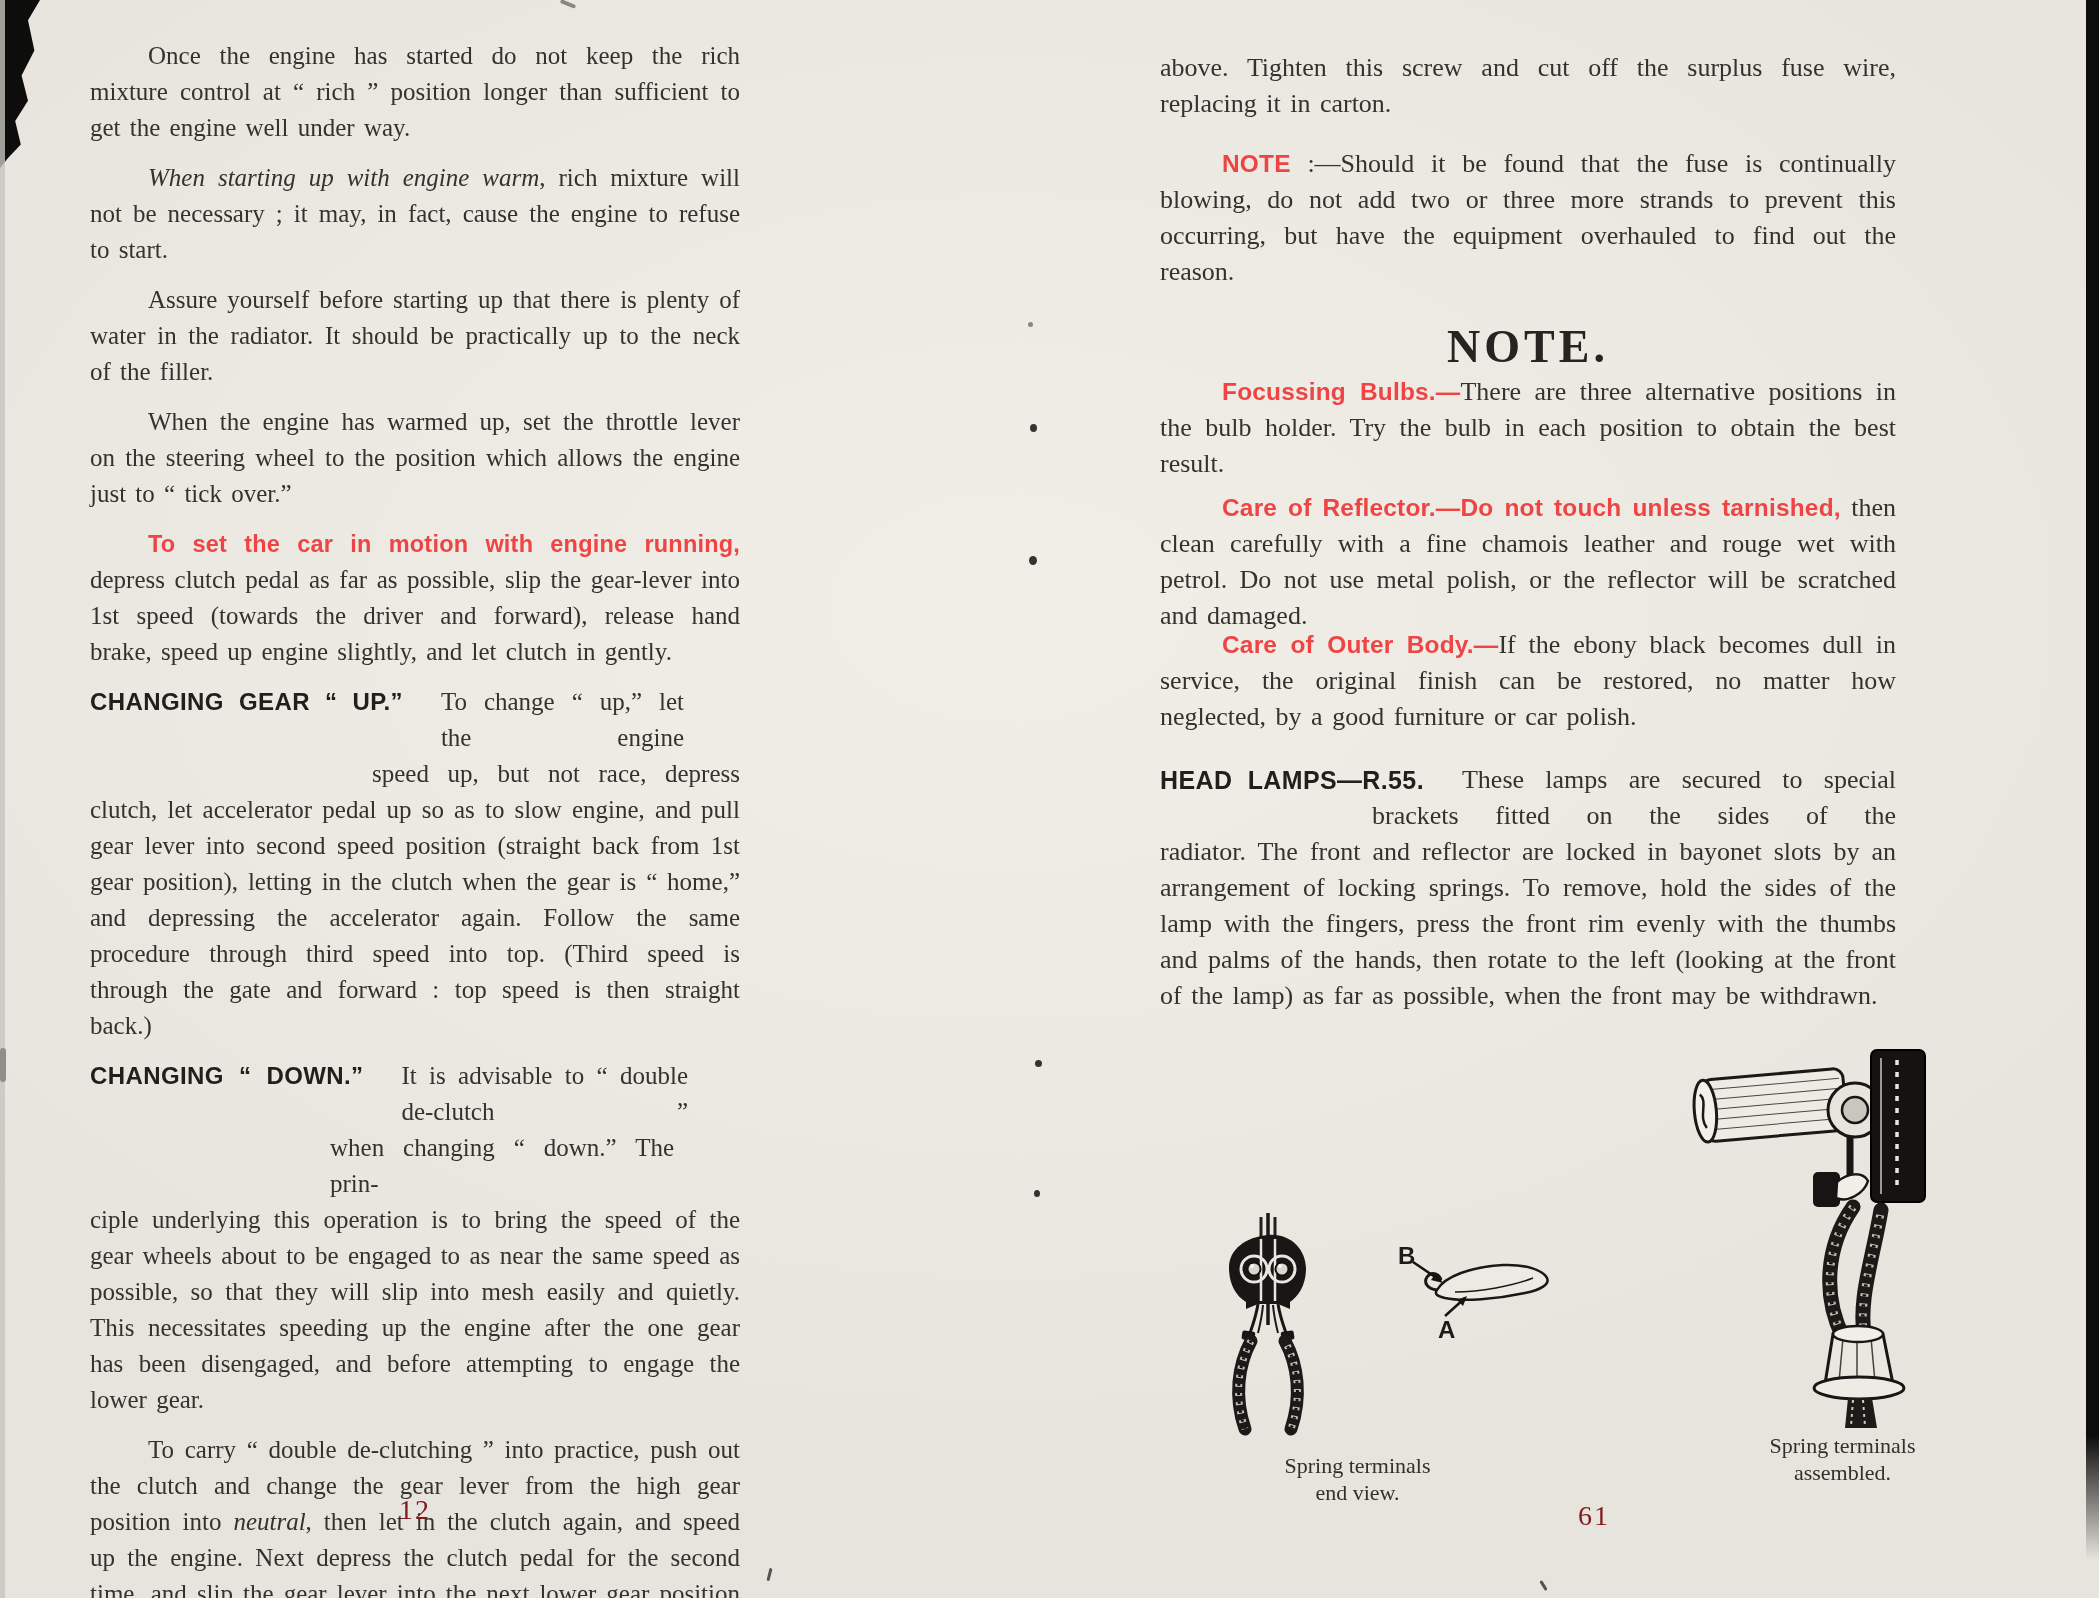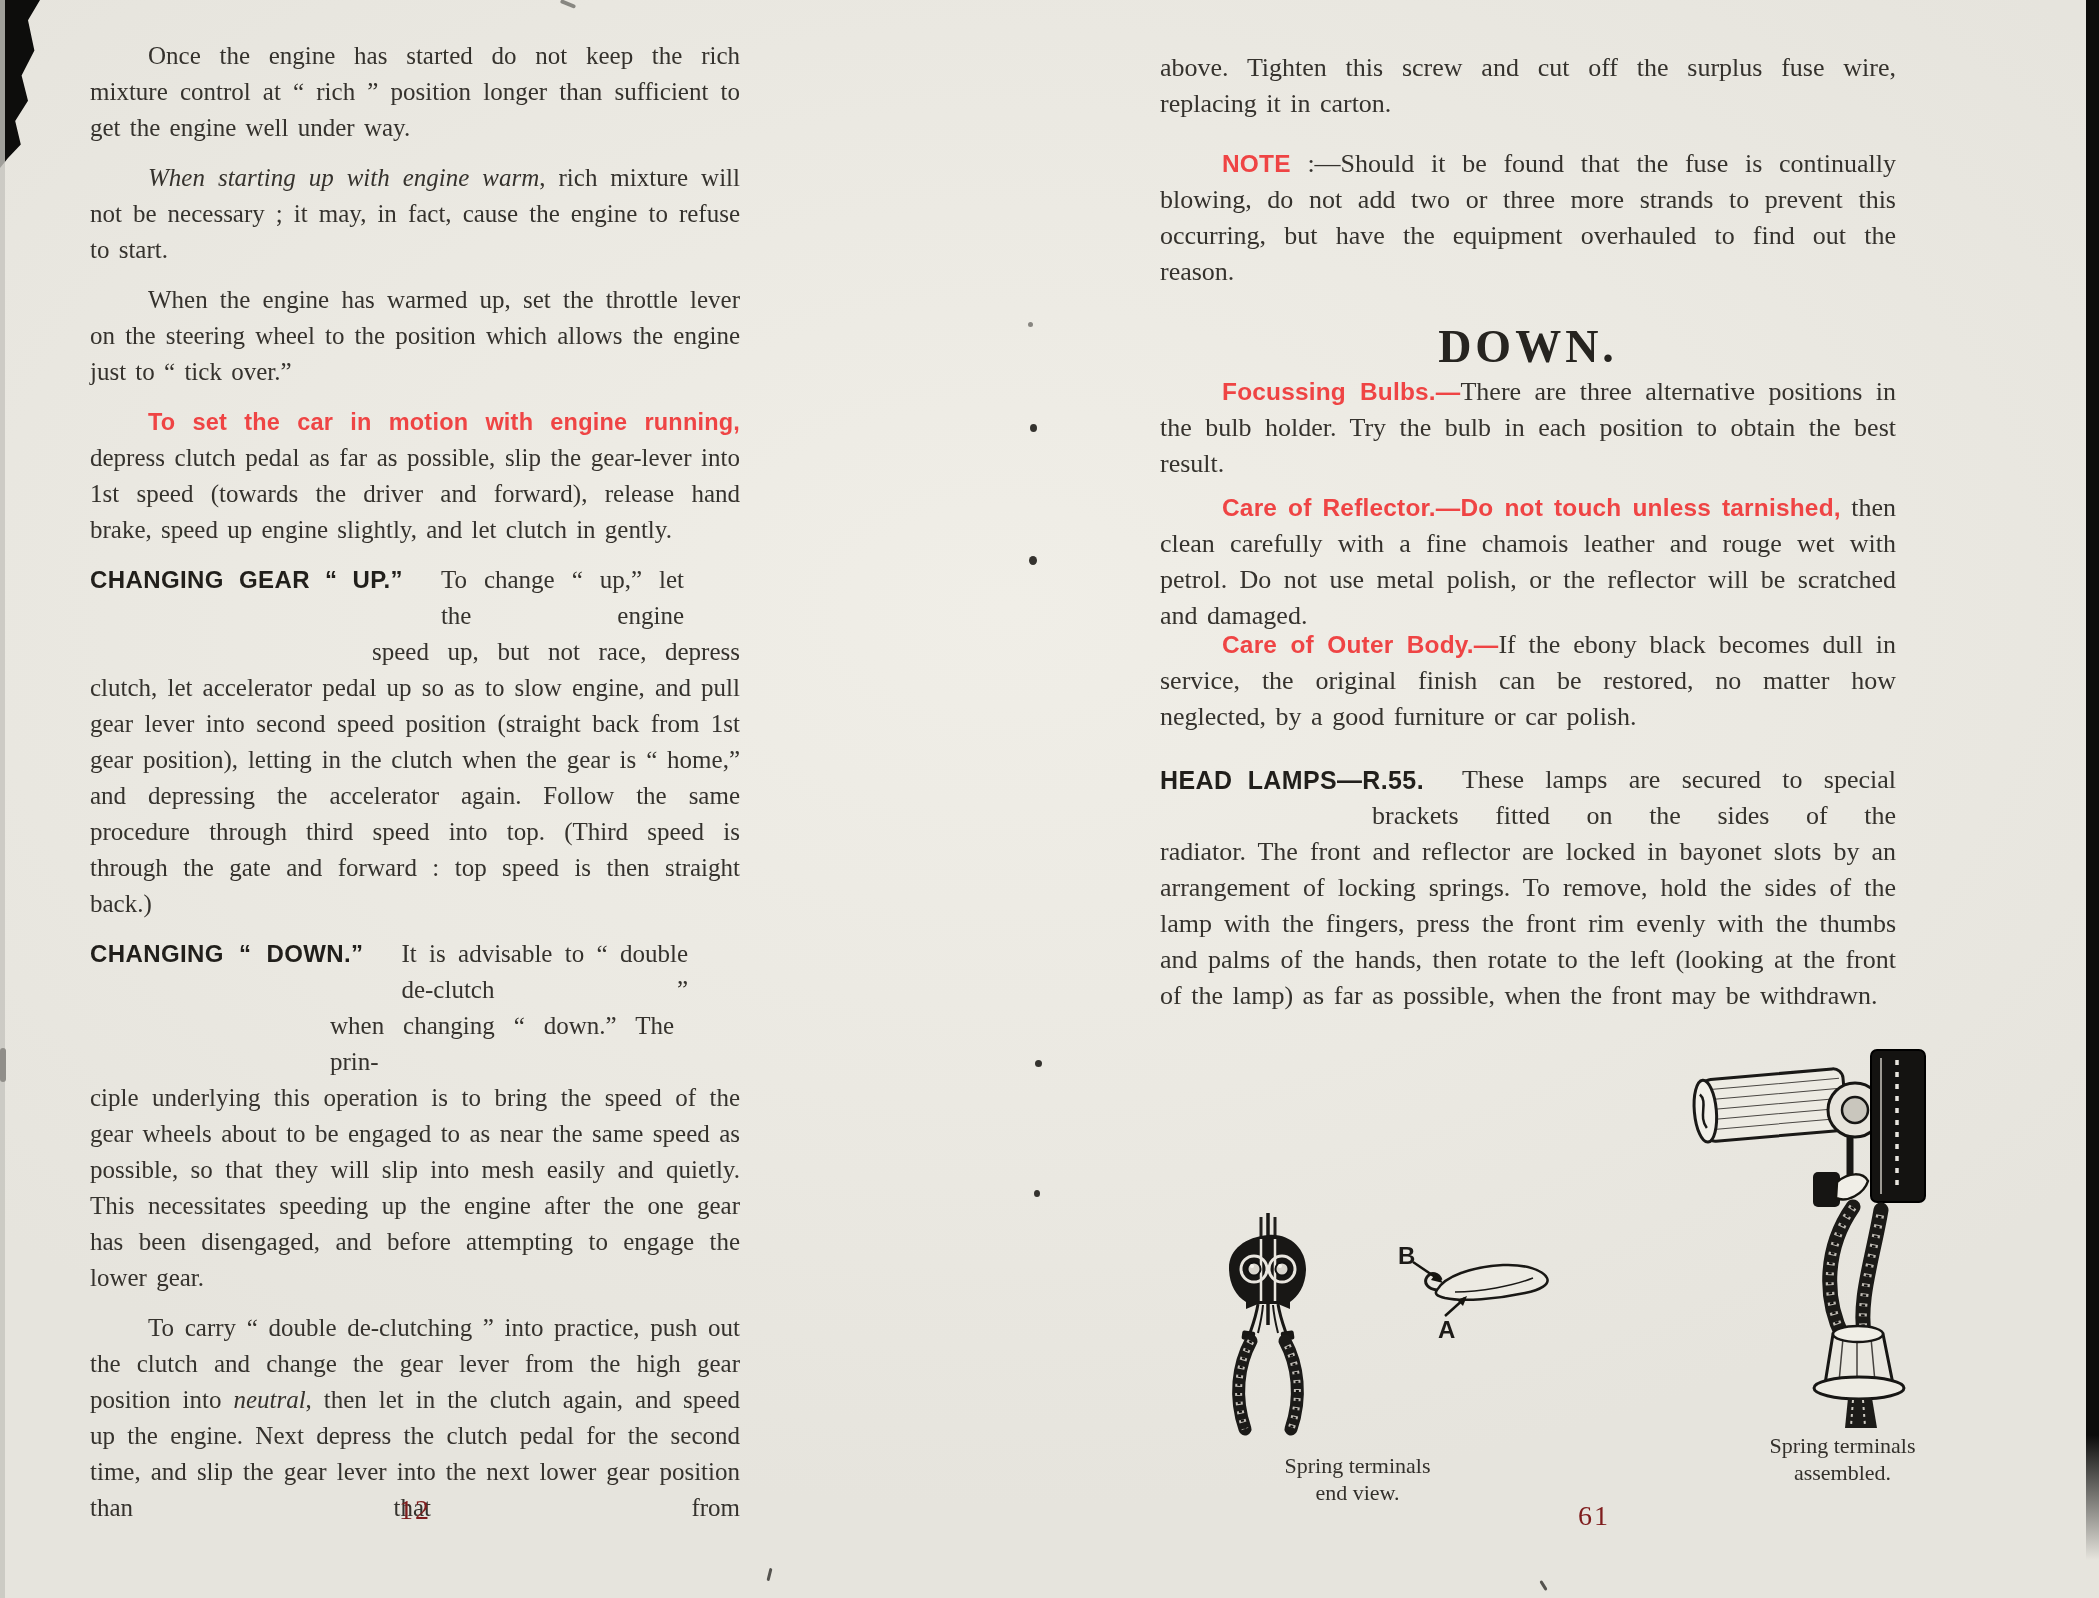--- a/index.html
+++ b/index.html
@@ -77,20 +77,21 @@
 <div class="speck" style="left:1034px;top:1190px;width:6px;height:7px;"></div>
 <div class="tick" style="left:768px;top:1568px;width:3px;height:13px;transform:rotate(14deg)"></div>
 <div class="tick" style="left:1542px;top:1580px;width:3px;height:11px;transform:rotate(-32deg)"></div>
 
 <main class="page page-left">
 
   <p class="para indent">Once the engine has started do not keep the rich mixture control at “ rich ” position longer than sufficient to get the engine well under way.</p>
 
   <p class="para indent"><em>When starting up with engine warm</em><span>, rich mixture will not be necessary ; it may, in fact, cause the engine to refuse to start.</span></p>
 
+  <p class="para indent">Assure yourself before starting up that there is plenty of water in the radiator.  It should be practically up to the neck of the filler.</p>
 
   <p class="para indent">When the engine has warmed up, set the throttle lever on the steering wheel to the position which allows the engine just to “ tick over.”</p>
 
   <p class="para indent"><strong class="lead-bold">To set the car in motion with engine running,</strong><span> depress clutch pedal as far as possible, slip the gear-lever into 1st speed (towards the driver and forward), release hand brake, speed up engine slightly, and let clutch in gently.</span></p>
 
   <div class="para up">
     <div class="hl1">
       <span class="sec-head">CHANGING GEAR “ UP.”</span>
       <span class="hl1-text">To change “ up,” let the engine</span>
     </div>
@@ -110,21 +111,21 @@
   <p class="para indent full-last"><span>To carry “ double de-clutching ” into practice, push out the clutch and change the gear lever from the high gear position into </span><em>neutral</em><span>, then let in the clutch again, and speed up the engine.  Next depress the clutch pedal for the second time, and slip the gear lever into the next lower gear position than that from</span></p>
 
 </main>
 
 <main class="page page-right">
 
   <p class="rblock rp1 para">above.  Tighten this screw and cut off the surplus fuse wire, replacing it in carton.</p>
 
   <p class="rblock rnote para indent-r"><strong class="lead-bold">NOTE</strong><span> :—Should it be found that the fuse is continually blowing, do not add two or three more strands to prevent this occurring, but have the equipment overhauled to find out the reason.</span></p>
 
-  <h1 class="rblock rlamps">DOWN.</h1>
+  <h1 class="rblock rlamps">NOTE.</h1>
 
   <p class="rblock rfoc para indent-r"><strong class="lead-bold">Focussing Bulbs.—</strong><span>There are three alternative positions in the bulb holder.  Try the bulb in each position to obtain the best result.</span></p>
 
   <p class="rblock rrefl para indent-r"><strong class="lead-bold">Care of Reflector.—Do not touch unless tarnished,</strong><span> then clean carefully with a fine chamois leather and rouge wet with petrol.  Do not use metal polish, or the reflector will be scratched and damaged.</span></p>
 
   <p class="rblock router para indent-r"><strong class="lead-bold">Care of Outer Body.—</strong><span>If the ebony black becomes dull in service, the original finish can be restored, no matter how neglected, by a good furniture or car polish.</span></p>
 
   <div class="rblock rhead para headlamps">
     <div class="hl1">
       <span class="sec-head">HEAD LAMPS—R.55.</span>

